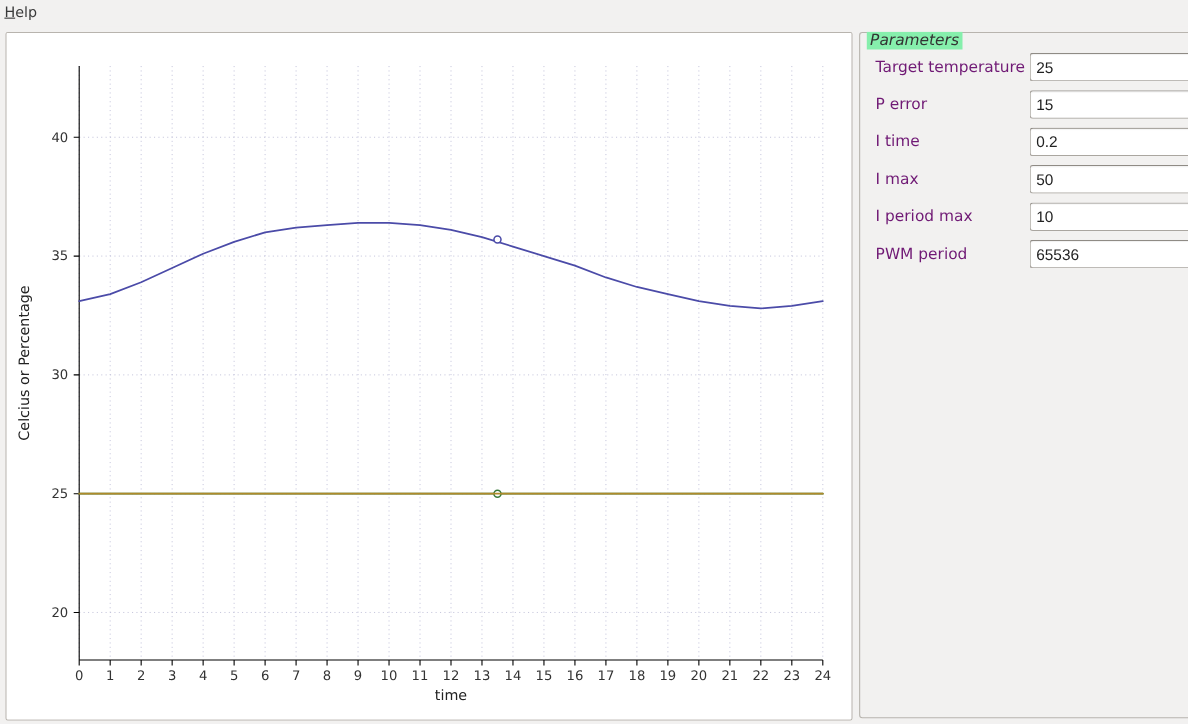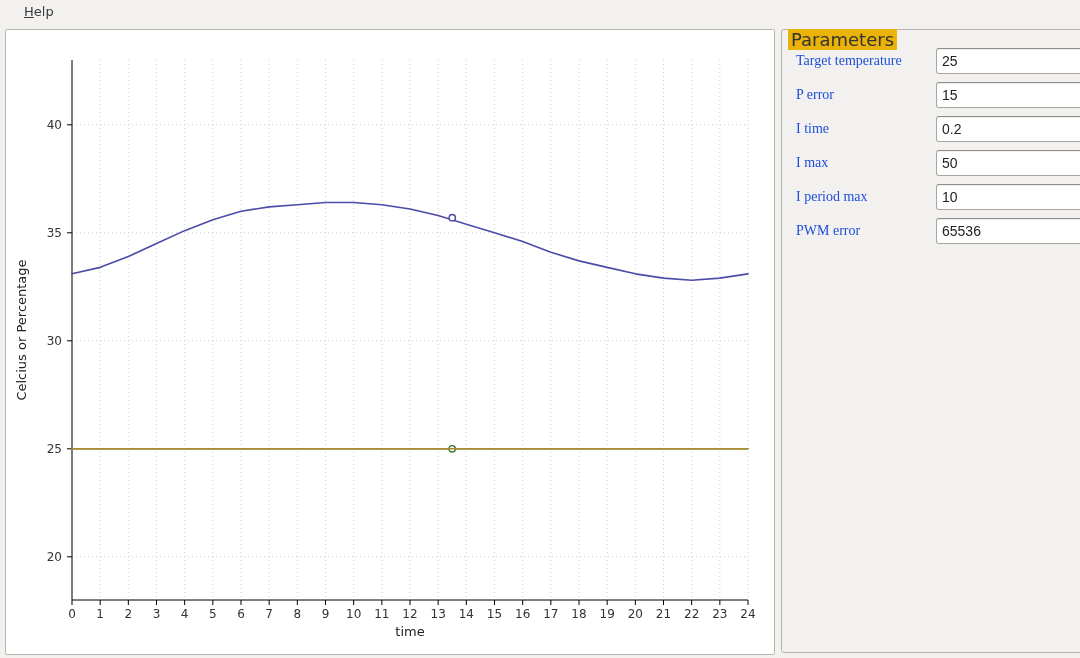--- a/index.html
+++ b/index.html
@@ -11,21 +11,21 @@
     font-family: "DejaVu Sans", "Liberation Sans", Arial, sans-serif;
     font-size: 13px;
     color: #3a3a3a;
     overflow: hidden;
   }
 
   
   .menubar {
     height: 24px;
     line-height: 24px;
-    padding: 0 22px;
+    padding: 0 2px;
     background: #f2f1f0;
     border-bottom: 0px solid #d6d3cf;
   }
   .menubar .menu-item {
     display: inline-block;
     padding: 0 2px;
   }
   .menubar .mn-accel { text-decoration: underline; }
 
   .content {
@@ -56,38 +56,38 @@
     margin: 5px 5px 5px 3px;
     background: #f2f1f0;
     border: 1px solid #b8b4ae;
     border-radius: 3px;
     position: relative;
   }
   .params-title {
     position: absolute;
     top: -1px;
     left: 6px;
-    background: #eab308;
+    background: #86efac;
     padding: 0 3px;
-    font-size: 18px;
+    font-size: 14px;
     color: #333;
+    font-style: italic;
   }
   .params-body {
     padding: 18px 10px 10px 14px;
   }
   .param-row {
     display: flex;
     align-items: center;
     margin-bottom: 8px;
   }
   .param-row label {
     flex: 0 0 140px;
     font-size: 14px;
-    color: #1d4ed8;
-    font-family: Liberation Serif, serif;
+    color: #701a75;
   }
   .param-row input[type=text] {
     flex: 1 1 auto;
     height: 22px;
     padding: 1px 5px;
     font-size: 14px;
     border: 1px solid #aaa6a0;
     border-top-color: #8f8b85;
     border-radius: 3px;
     background: #ffffff;
@@ -231,20 +231,20 @@
       </div>
       <div class="param-row">
         <label>I max</label>
         <input type="text" value="50" style="">
       </div>
       <div class="param-row">
         <label>I period max</label>
         <input type="text" value="10" style="">
       </div>
       <div class="param-row">
-        <label>PWM error</label>
+        <label>PWM period</label>
         <input type="text" value="65536" style="">
       </div>
 
     </div>
   </div>
 
 </div>
 
 </body></html>

